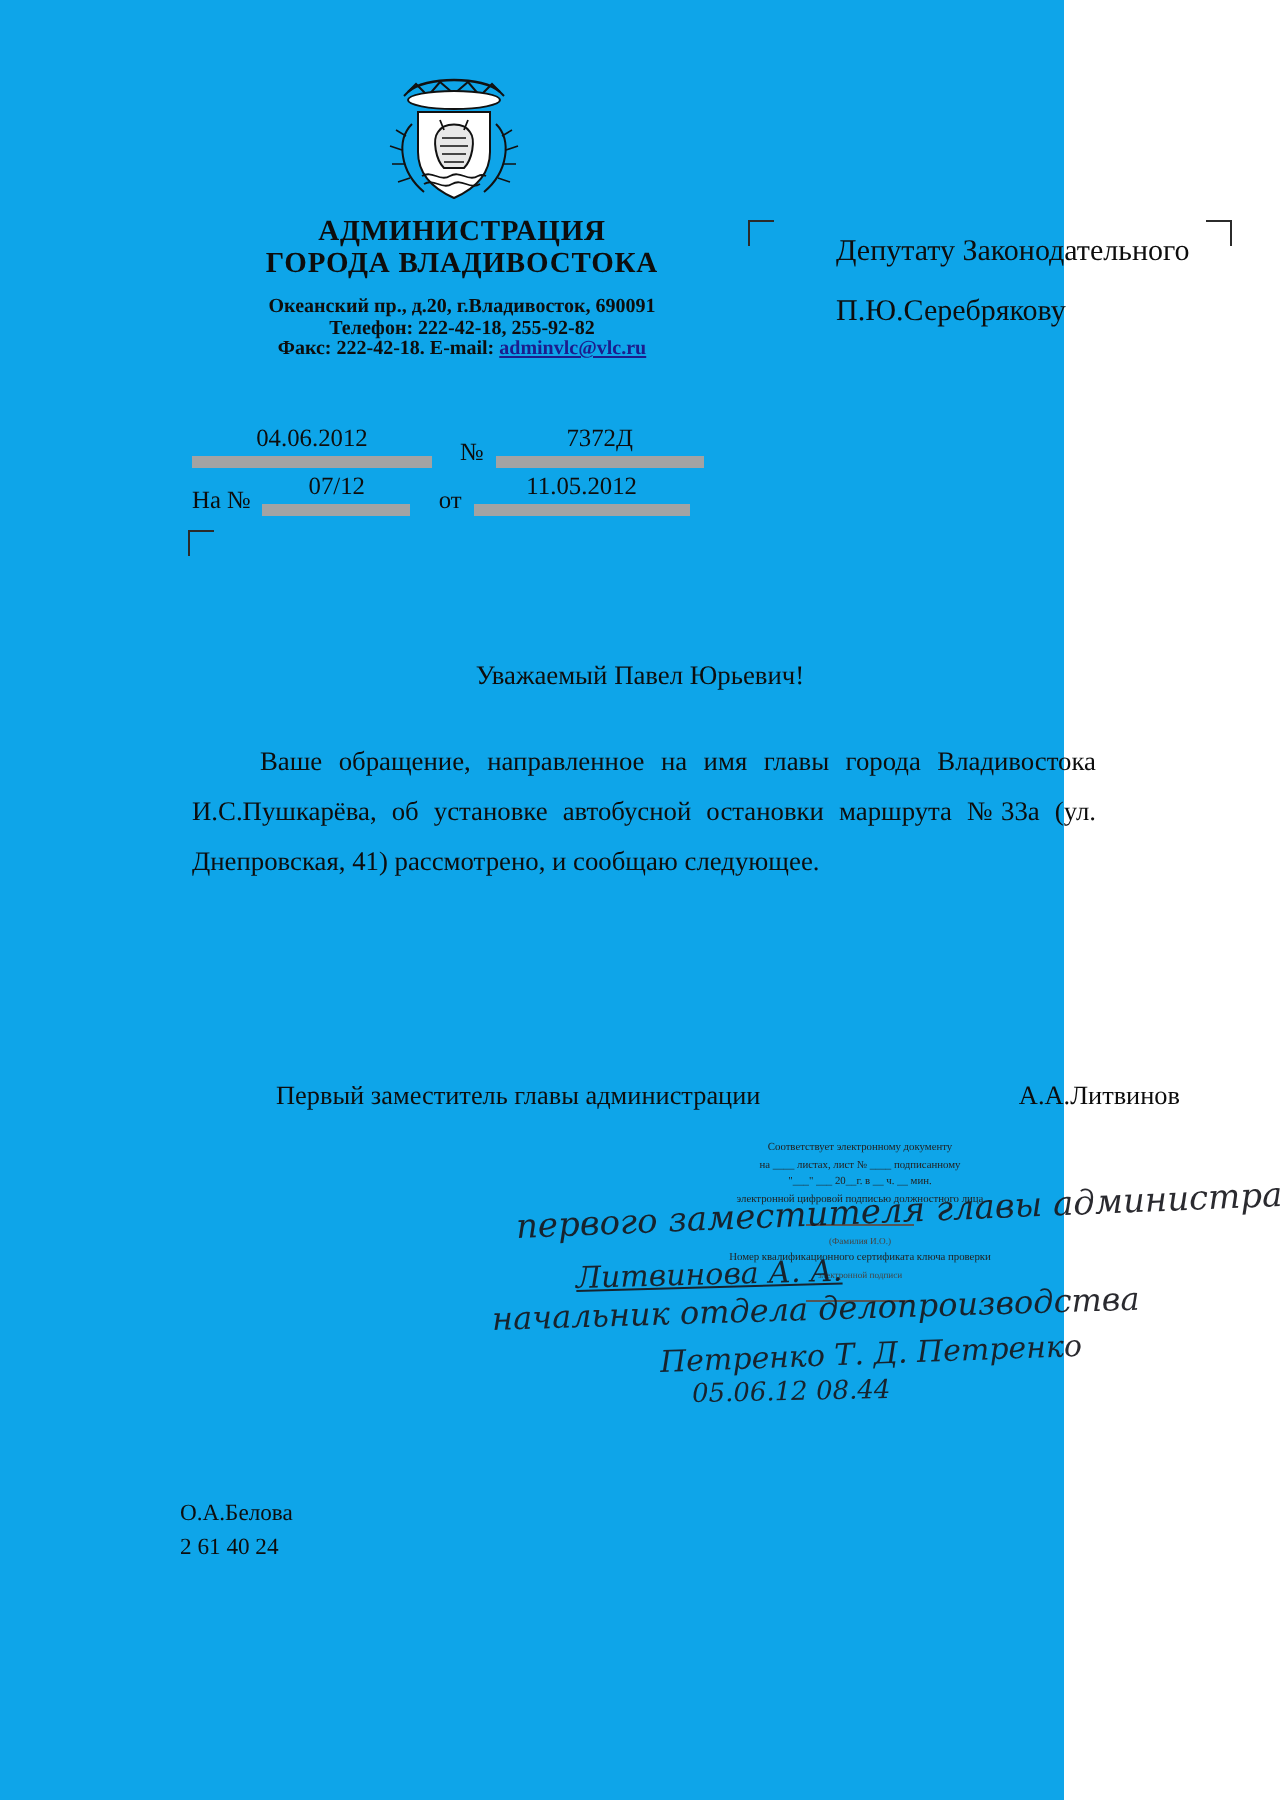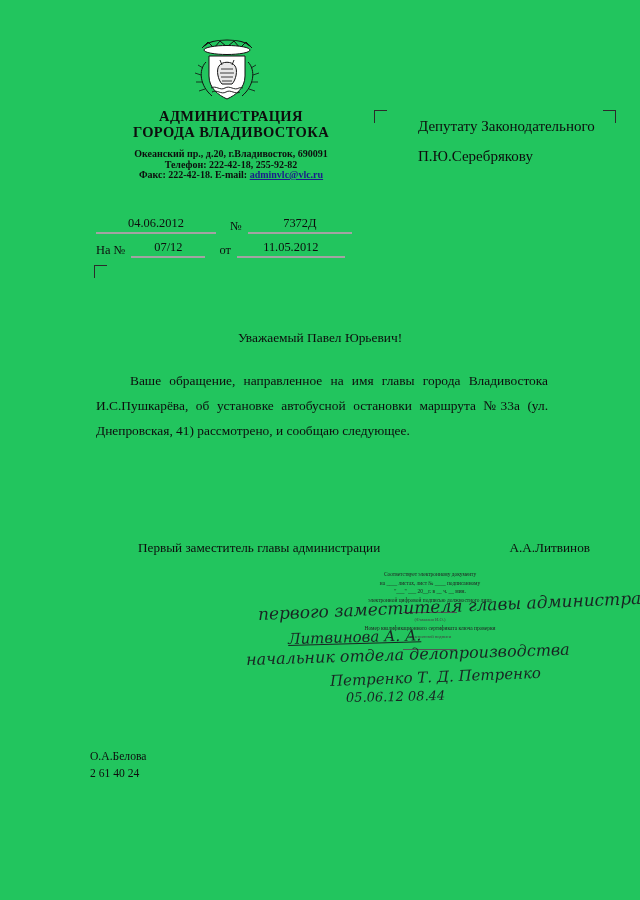--- a/index.html
+++ b/index.html
@@ -10,23 +10,23 @@
   body {
     width: 640px;
     height: 900px;
     position: relative;
     font-family: "Liberation Serif", serif;
     color: #0d0d0d;
     overflow: hidden;
   }
   .page {
     position: relative;
-    width: 640px;
+    width: 532px;
     height: 900px;
-    background: #22c55e;
+    background: #0ea5e9;
     text-decoration: underline;
   }
 
   
   .emblem {
     position: absolute;
     left: 192px;
     top: 32px;
     width: 70px;
     height: 72px;
@@ -92,21 +92,21 @@
   .refrow {
     display: flex;
     align-items: flex-end;
     height: 24px;
   }
   .refrow .lbl {
     white-space: nowrap;
     padding-right: 6px;
   }
   .refrow .fill {
-    border-bottom: 2px solid #a3a3a3;
+    border-bottom: 6px solid #a3a3a3;
     text-align: center;
     padding: 0 4px 1px 4px;
   }
   .r1 .f1 { width: 112px; }
   .r1 .f2 { width: 96px; }
   .r2 .f1 { width: 66px; }
   .r2 .f2 { width: 100px; }
 
   
   .salutation {

